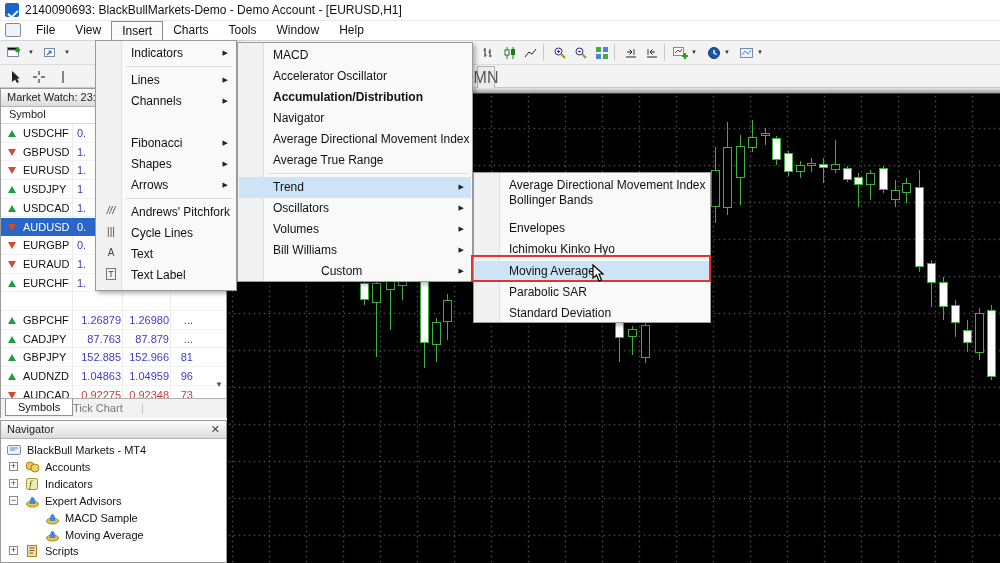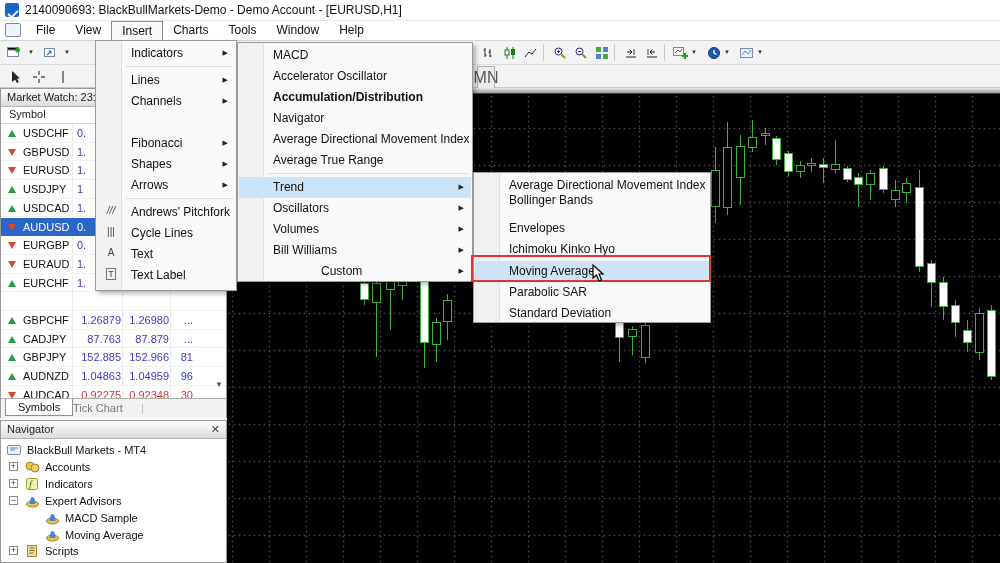--- a/index.html
+++ b/index.html
@@ -385,21 +385,21 @@
           <span class="mw-sym">AUDNZD</span>
           <span class="mw-bid" style="left: 74px; width: 46px; color: rgb(60, 60, 196);">1.04863</span>
           <span class="mw-ask" style="left: 122px; width: 46px; color: rgb(60, 60, 196);">1.04959</span>
           <span class="mw-spr" style="left: 170px; width: 22px; color: rgb(60, 60, 196);">96</span>
         </div>
         <div class="mw-row" style="top: 261.8px;">
           <span class="arr down"></span>
           <span class="mw-sym">AUDCAD</span>
           <span class="mw-bid" style="left: 74px; width: 46px; color: rgb(204, 59, 46);">0.92275</span>
           <span class="mw-ask" style="left: 122px; width: 46px; color: rgb(204, 59, 46);">0.92348</span>
-          <span class="mw-spr" style="left: 170px; width: 22px; color: rgb(204, 59, 46);">30</span>
+          <span class="mw-spr" style="left: 170px; width: 22px; color: rgb(204, 59, 46);">73</span>
         </div>
       </div>
     <div id="mw-scroll-down">▼</div>
     <div id="mw-tabs">
       <div id="tab-symbols">Symbols</div>
       <div id="tab-tickchart">Tick Chart</div>
       <div id="mw-tab-div">|</div>
     </div>
   </div>
 

